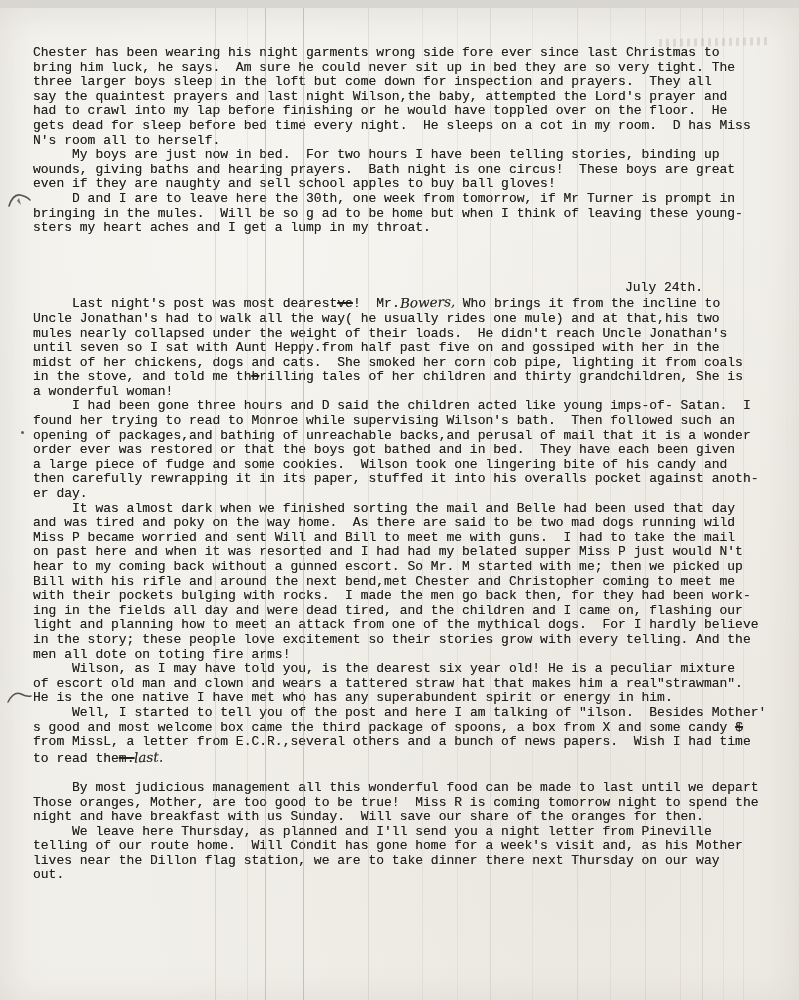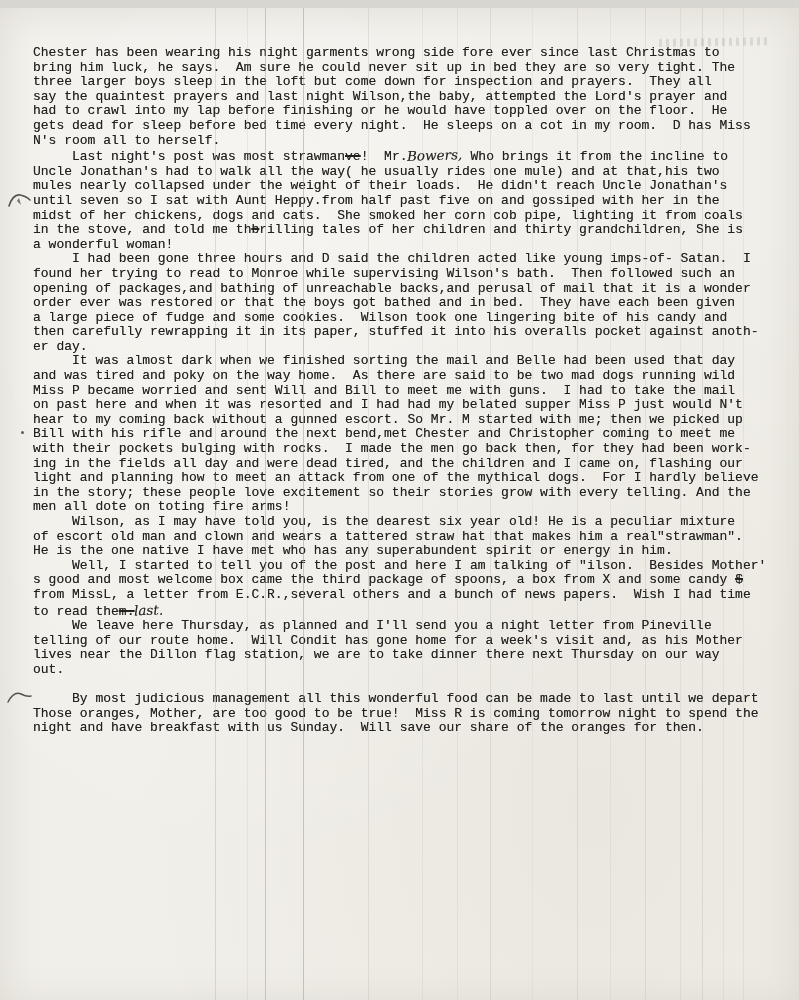--- a/index.html
+++ b/index.html
@@ -111,21 +111,28 @@
 
   <div class="letter-body" id="letter-body">
 
   <p class="para"><span class="seg-typed">Chester has been wearing his night garments wrong side fore ever since last Christmas to
 bring him luck, he says.  Am sure he could never sit up in bed they are so very tight. The
 three larger boys sleep in the loft but come down for inspection and prayers.  They all
 say the quaintest prayers and last night Wilson,the baby, attempted the Lord's prayer and
 had to crawl into my lap before finishing or he would have toppled over on the floor.  He
 gets dead for sleep before bed time every night.  He sleeps on a cot in my room.  D has Miss
 N's room all to herself.</span></p>
-      <p class="para"><span class="seg-typed">     Last night's post was most strawman</span><span class="seg-struck">ve</span><span class="seg-typed">!  Mr.</span><span class="seg-hand">Bowers,</span><span class="seg-typed"> Who brings it from the incline to
+      <p class="para"><span class="seg-typed">     My boys are just now in bed.  For two hours I have been telling stories, binding up
+wounds, giving baths and hearing prayers.  Bath night is one circus!  These boys are great
+even if they are naughty and sell school apples to buy ball gloves!</span></p>
+      <p class="para"><span class="seg-typed">     D and I are to leave here the 30th, one week from tomorrow, if Mr Turner is prompt in
+bringing in the mules.  Will be so g ad to be home but when I think of leaving these young-
+sters my heart aches and I get a lump in my throat.</span></p>
+      <p class="date-line">July 24th.</p>
+      <p class="para"><span class="seg-typed">     Last night's post was most dearest</span><span class="seg-struck">ve</span><span class="seg-typed">!  Mr.</span><span class="seg-hand">Bowers,</span><span class="seg-typed"> Who brings it from the incline to
 Uncle Jonathan's had to walk all the way( he usually rides one mule) and at that,his two
 mules nearly collapsed under the weight of their loads.  He didn't reach Uncle Jonathan's
 until seven so I sat with Aunt Heppy.from half past five on and gossiped with her in the
 midst of her chickens, dogs and cats.  She smoked her corn cob pipe, lighting it from coals
 in the stove, and told me th</span><span class="seg-struck">b</span><span class="seg-typed">rilling tales of her children and thirty grandchildren, She is
 a wonderful woman!</span></p>
       <p class="para"><span class="seg-typed">     I had been gone three hours and D said the children acted like young imps-of- Satan.  I
 found her trying to read to Monroe while supervising Wilson's bath.  Then followed such an
 opening of packages,and bathing of unreachable backs,and perusal of mail that it is a wonder
 order ever was restored or that the boys got bathed and in bed.  They have each been given
@@ -143,27 +150,27 @@
 light and planning how to meet an attack from one of the mythical dogs.  For I hardly believe
 in the story; these people love excitement so their stories grow with every telling. And the
 men all dote on toting fire arms!</span></p>
       <p class="para"><span class="seg-typed">     Wilson, as I may have told you, is the dearest six year old! He is a peculiar mixture
 of escort old man and clown and wears a tattered straw hat that makes him a real"strawman".
 He is the one native I have met who has any superabundent spirit or energy in him.</span></p>
       <p class="para"><span class="seg-typed">     Well, I started to tell you of the post and here I am talking of "ilson.  Besides Mother'
 s good and most welcome box came the third package of spoons, a box from X and some candy </span><span class="seg-struck">$</span><span class="seg-typed">
 from MissL, a letter from E.C.R.,several others and a bunch of news papers.  Wish I had time
 to read the</span><span class="seg-struck">m.</span><span class="seg-hand">last.</span></p>
+      <p class="para" style="margin-top: 14.6px;"><span class="seg-typed">     By most judicious management all this wonderful food can be made to last until we depart
+Those oranges, Mother, are too good to be true!  Miss R is coming tomorrow night to spend the
+night and have breakfast with us Sunday.  Will save our share of the oranges for then.</span></p>
       <p class="para"><span class="seg-typed">     We leave here Thursday, as planned and I'll send you a night letter from Pineville
 telling of our route home.  Will Condit has gone home for a week's visit and, as his Mother
 lives near the Dillon flag station, we are to take dinner there next Thursday on our way
 out.</span></p>
-      <p class="para" style="margin-top: 14.6px;"><span class="seg-typed">     By most judicious management all this wonderful food can be made to last until we depart
-Those oranges, Mother, are too good to be true!  Miss R is coming tomorrow night to spend the
-night and have breakfast with us Sunday.  Will save our share of the oranges for then.</span></p>
     </div>
 
 <div class="fold" style="left: 215px; opacity: 0.28;"></div>
     <div class="fold" style="left: 247px; opacity: 0.14;"></div>
     <div class="fold" style="left: 265px; opacity: 0.45;"></div>
     <div class="fold" style="left: 303px; opacity: 0.5;"></div>
     <div class="fold" style="left: 368px; opacity: 0.2;"></div>
     <div class="fold" style="left: 422px; opacity: 0.12;"></div>
     <div class="fold" style="left: 457px; opacity: 0.12;"></div>
     <div class="fold" style="left: 490px; opacity: 0.2;"></div>

